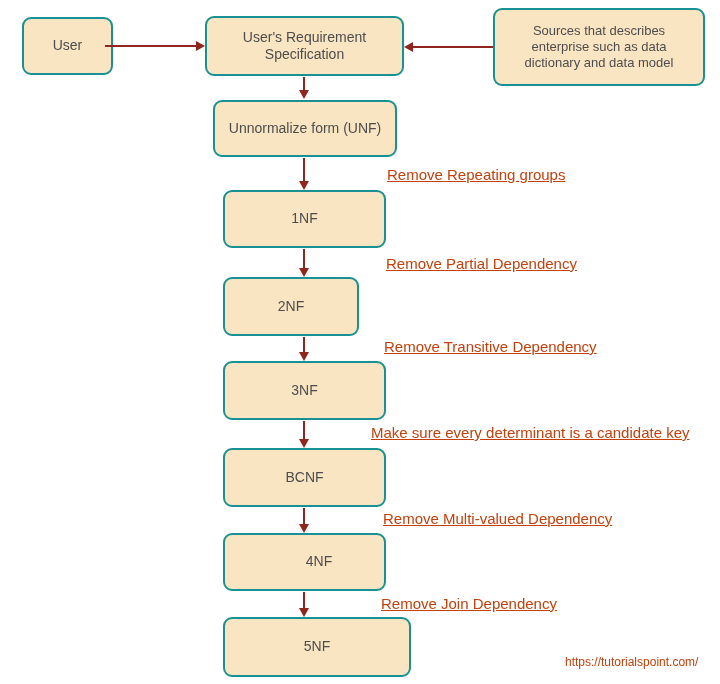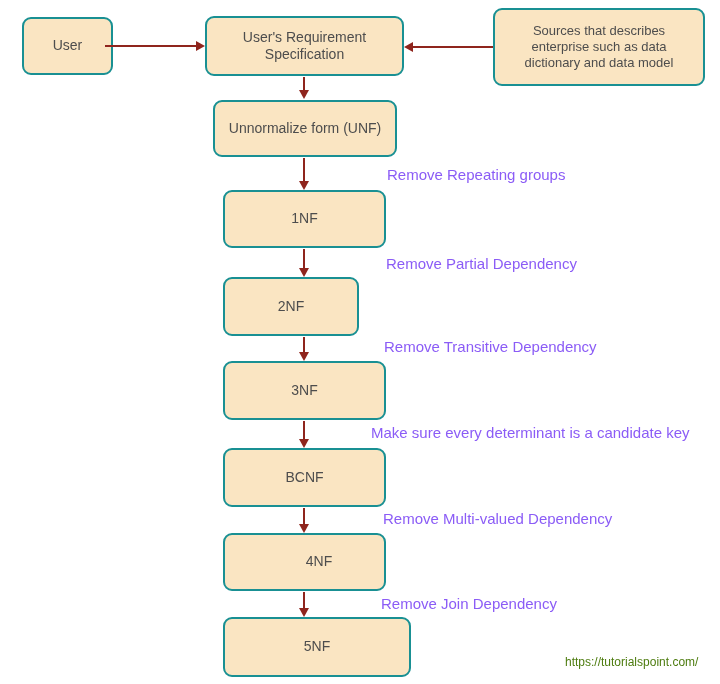--- a/index.html
+++ b/index.html
@@ -55,27 +55,28 @@
     border-bottom: 5px solid transparent;
     border-left: 9px solid #8f251d;
   }
   .ah.left {
     border-top: 5px solid transparent;
     border-bottom: 5px solid transparent;
     border-right: 9px solid #8f251d;
   }
   .edge-label {
     position: absolute;
-    color: #8b5cf6;
+    color: #c2410c;
     font-size: 15px;
     white-space: nowrap;
+    text-decoration: underline;
   }
   .footer-url {
     position: absolute;
-    color: #4d7c0f;
+    color: #c2410c;
     font-size: 12px;
     white-space: nowrap;
   }
 </style>
 </head>
 <body>
 
 <div class="canvas">
 
   <div class="node" style="left:14px; top:17px; width:91px; height:58px;margin-left:8px;">User</div>

